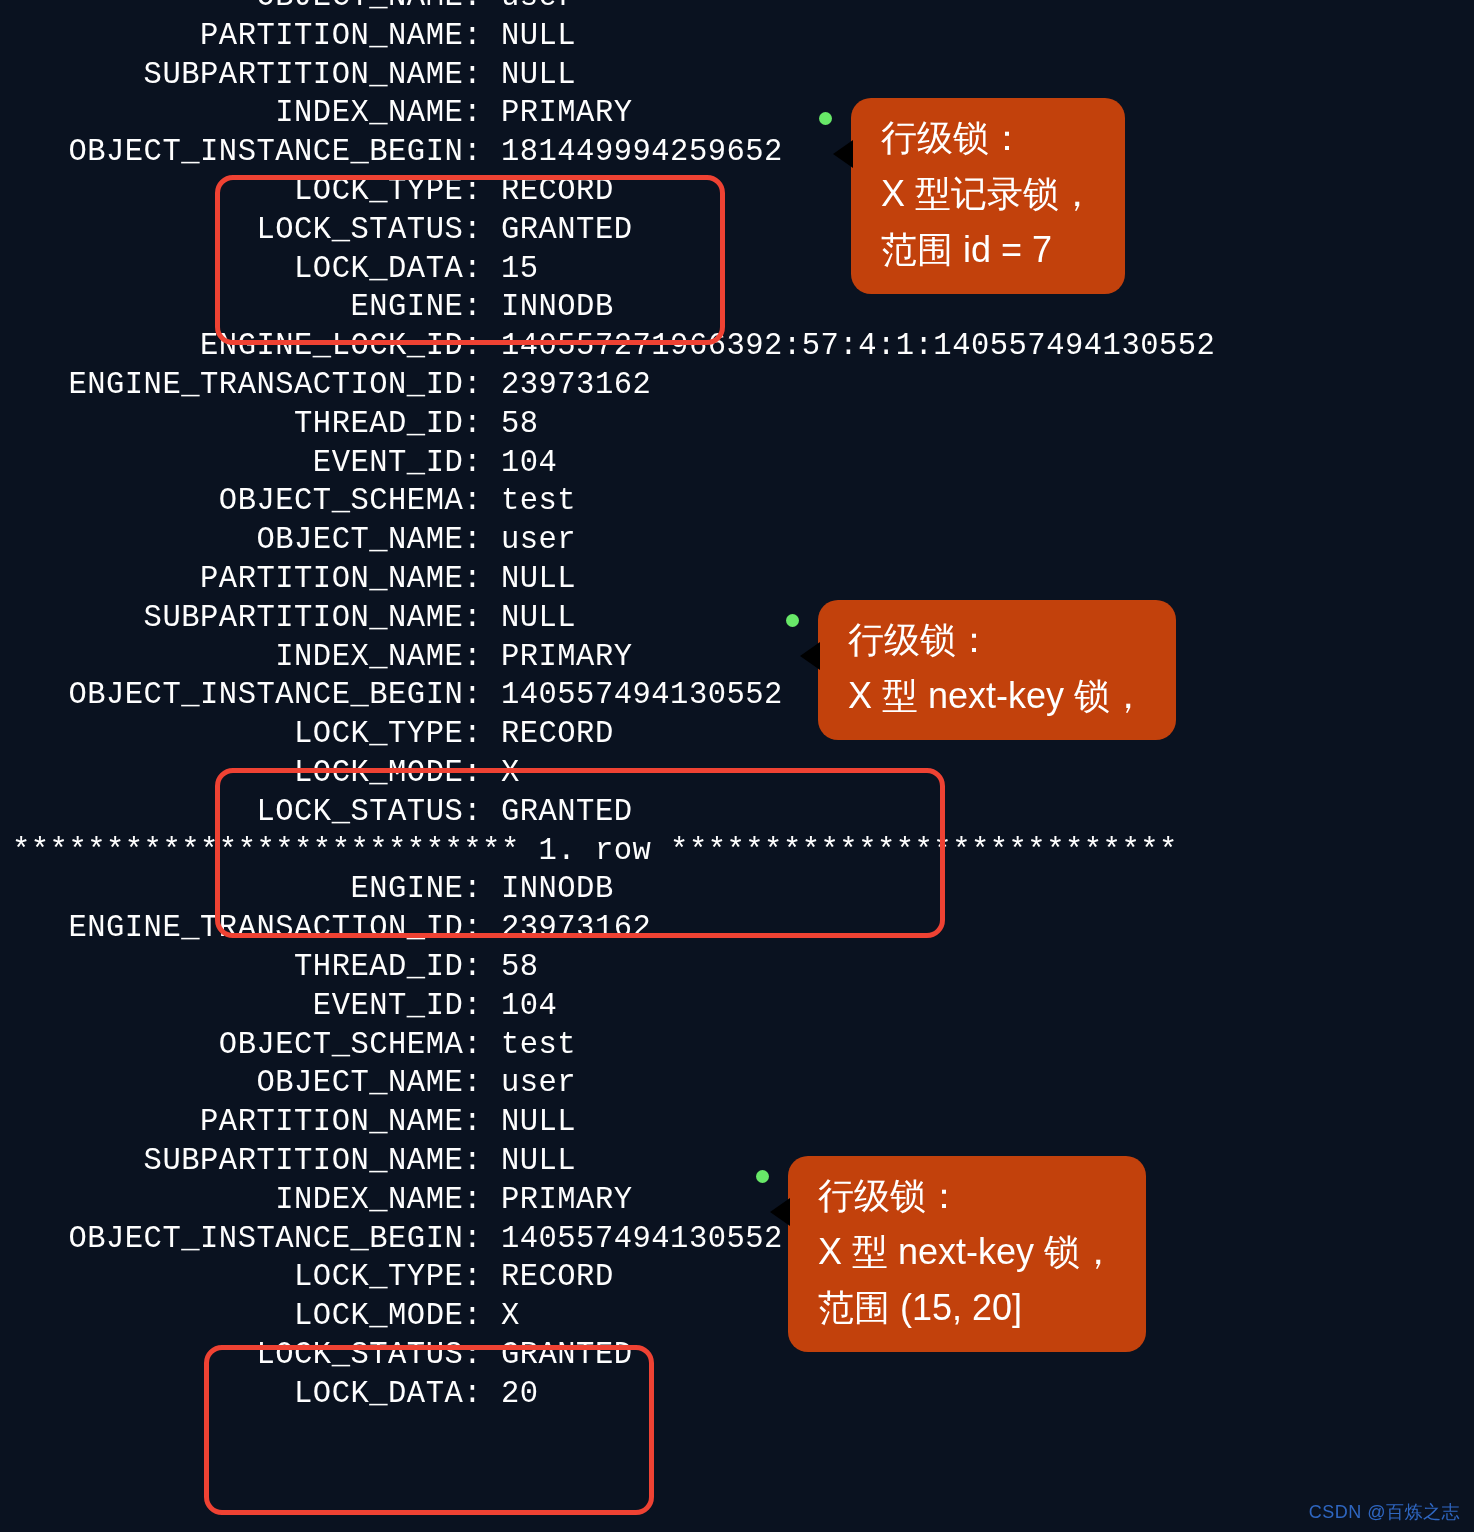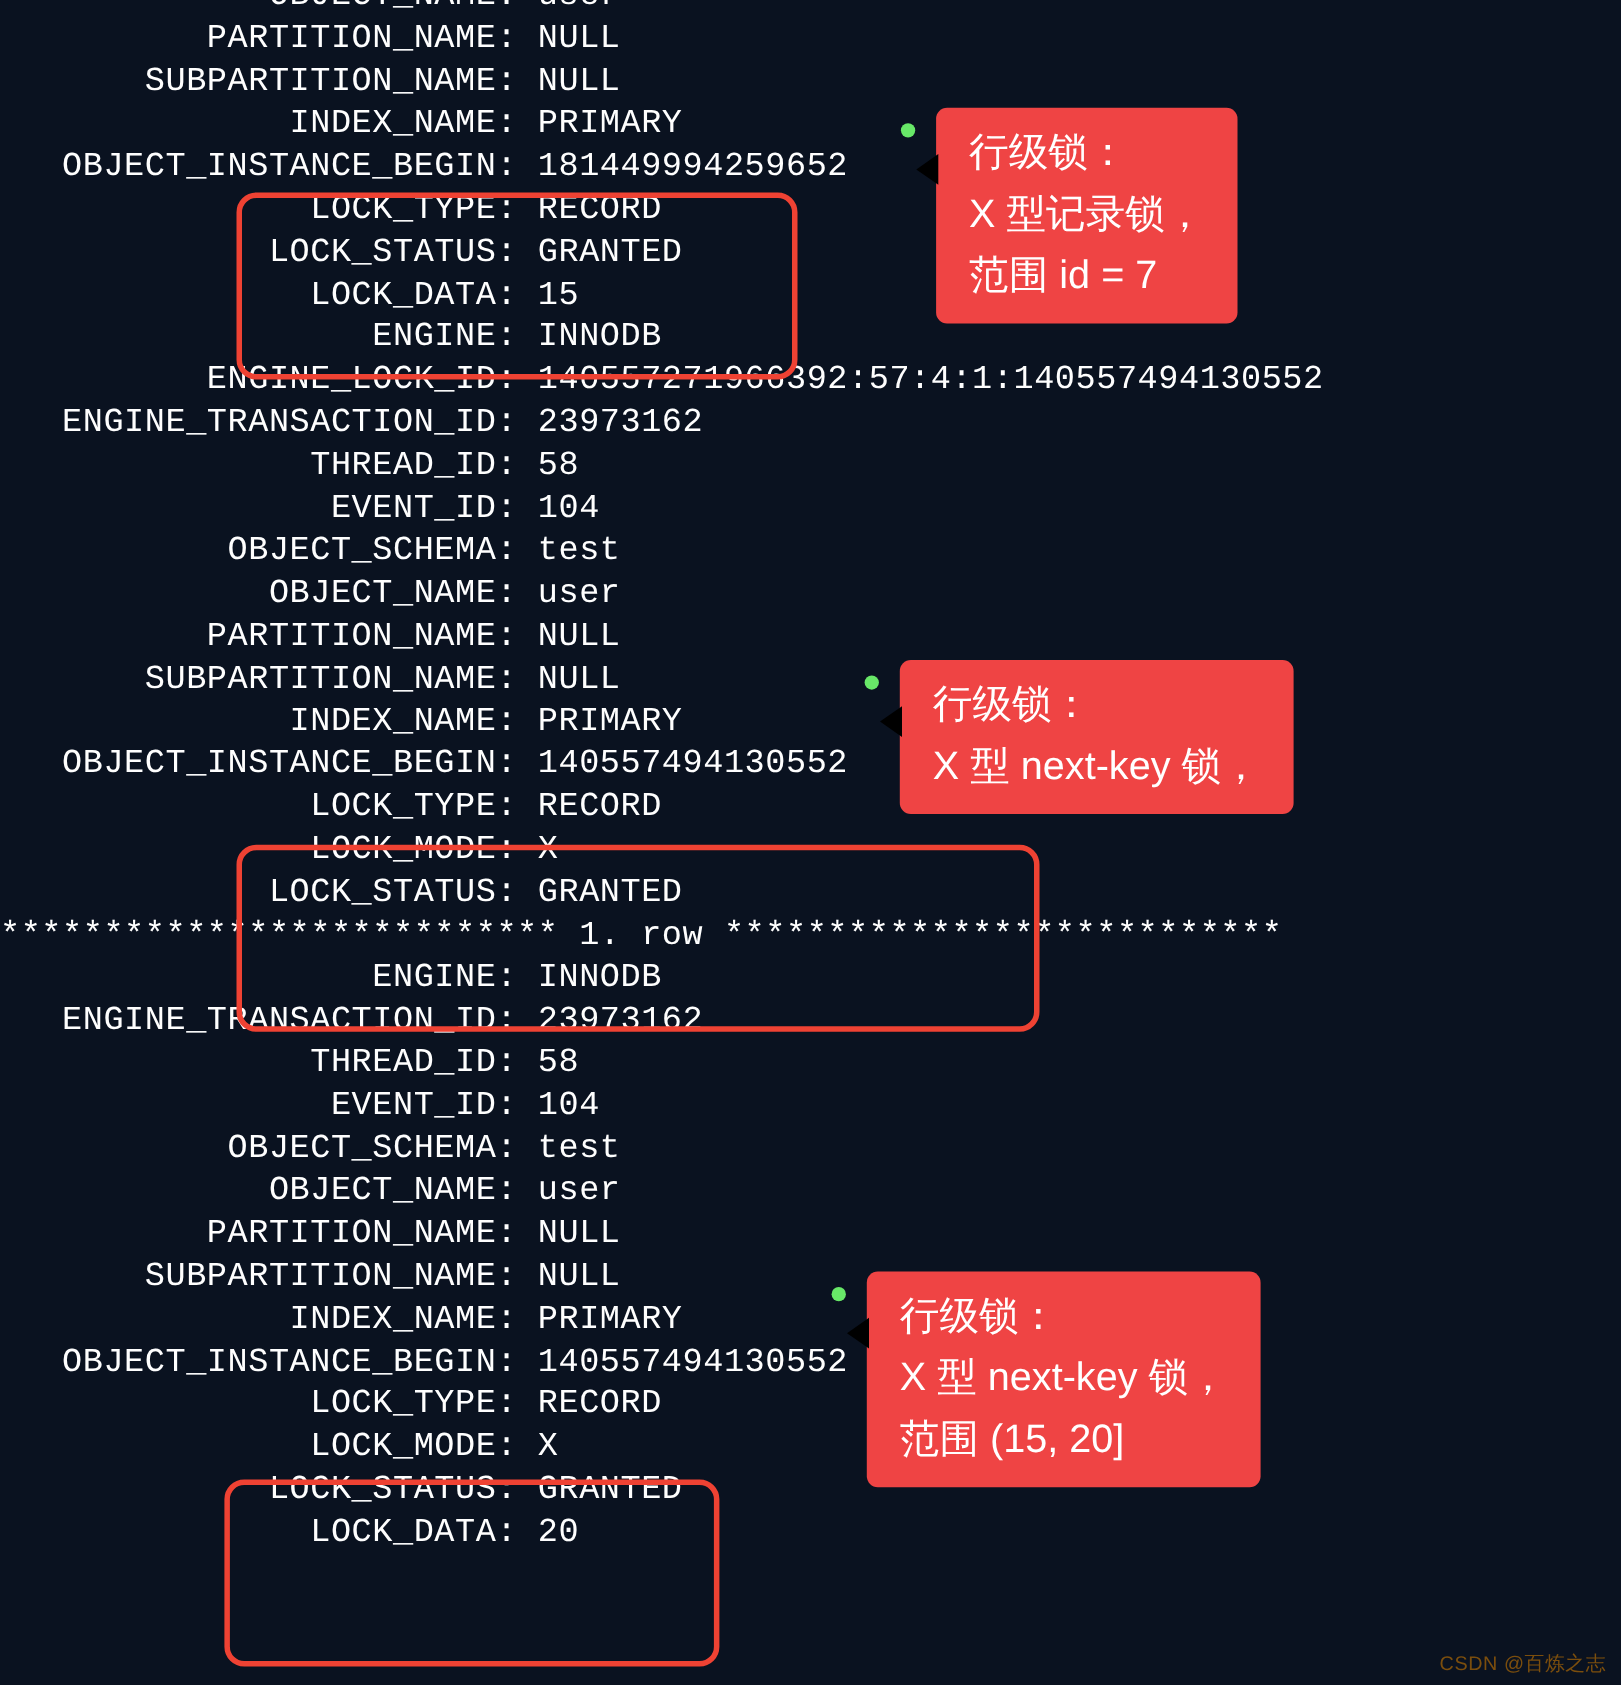--- a/index.html
+++ b/index.html
@@ -19,25 +19,26 @@
     left: 0;
     width: 1474px;
     padding-top: 0;
   }
   .line {
     font-size: 30.5px;
     line-height: 38.8px;
     white-space: pre;
     letter-spacing: 0.5px;
     font-weight: 500;
+    padding-left: 12px;
   }
   .annotation {
     position: absolute;
-    background: #ef4444;
-    border-radius: 10px;
+    background: #c2410c;
+    border-radius: 20px;
     color: #ffffff;
     font-family: "PingFang SC", "Microsoft YaHei", "Helvetica Neue", Arial, sans-serif;
     font-size: 36px;
     line-height: 56px;
     padding: 12px 30px 16px 30px;
     font-weight: 400;
   }
   .annotation .dot {
     position: absolute;
     width: 13px;
@@ -62,21 +63,21 @@
     border: 5px solid #ef4233;
     border-radius: 18px;
     pointer-events: none;
   }
   .watermark {
     position: absolute;
     bottom: 8px;
     right: 14px;
     font-family: Arial, "Microsoft YaHei", sans-serif;
     font-size: 18px;
-    color: #a16207;
+    color: #3b82f6;
     opacity: 0.75;
     letter-spacing: 0.5px;
     margin-top: 34px;
   }
 </style>
 </head>
 <body>
 
 <div class="terminal" id="terminal">
     <div class="line" style="margin-top: -22px; overflow: hidden;">             OBJECT_NAME: user</div>

